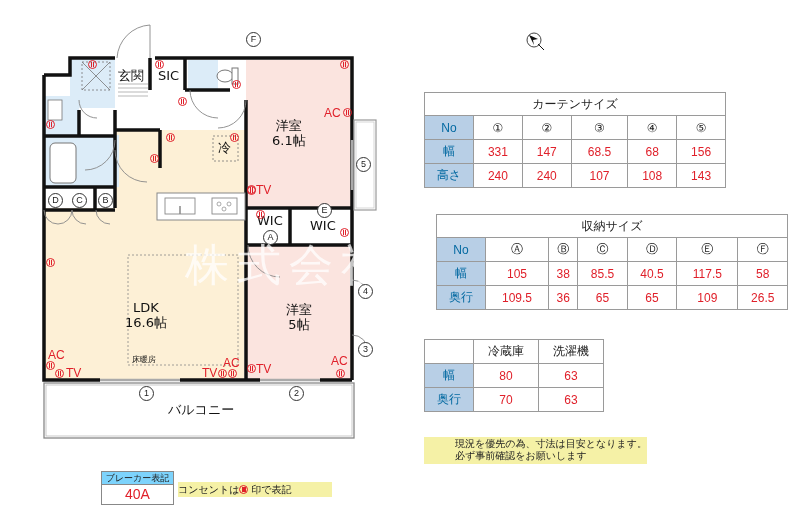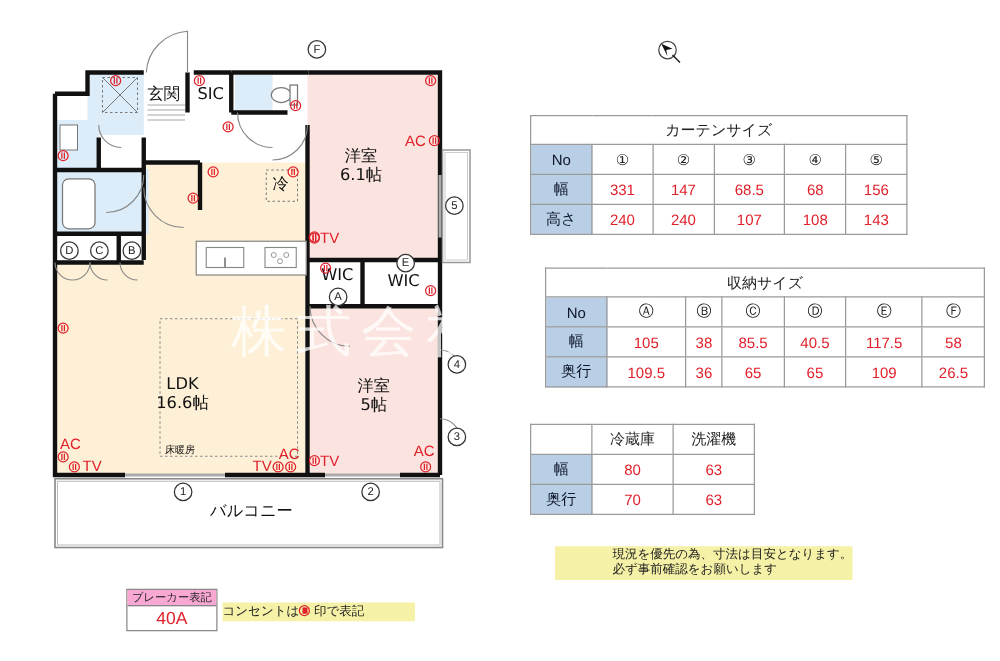--- a/index.html
+++ b/index.html
@@ -9,21 +9,21 @@
   #plan { position:absolute; left:0; top:0; width:420px; height:529px; }
   .room-label { position:absolute; text-align:center; font-size:13px; line-height:15px; color:#111; }
   .mk { position:absolute; font-size:12px; color:#e0202a; font-family:"Liberation Sans", sans-serif; }
   .circ { position:absolute; width:13px; height:13px; border:1px solid #333; border-radius:50%; font-size:9px; line-height:13px; text-align:center; background:#fff; color:#222; font-family:"Liberation Sans", sans-serif; }
   .outlet { position:absolute; width:9px; height:9px; border:1.3px solid #e0202a; border-radius:50%; box-sizing:border-box; }
   .outlet::before, .outlet::after { content:""; position:absolute; top:1px; width:1.2px; height:4.5px; background:#e0202a; }
   .outlet::before { left:2px; } .outlet::after { left:4px; }
   
   table.spec { position:absolute; border-collapse:collapse; font-family:"Liberation Sans", sans-serif; }
   table.spec td { border:1.5px solid #9a9a9a; text-align:center; font-size:12px; height:23px; padding:0; }
-  table.spec td.hdr { background:#b8cfe6; color:#0f172a; }
+  table.spec td.hdr { background:#b8cfe6; color:#0369a1; }
   table.spec td.val { color:#e0202a; }
   table.spec td.title { font-size:12px; color:#222; height:22px; }
   .note { position:absolute; background:#f5f1a6; font-size:10px; line-height:12px; font-family:"Liberation Sans", sans-serif; }
   .watermark { position:absolute; font-size:44px; color:rgba(255,255,255,0.75); letter-spacing:8px; pointer-events:none; font-family:"DejaVu Sans", sans-serif;text-align:center; }
 </style>
 </head>
 <body>
 
 <div id="plan">
   <svg class="abs" style="left:0;top:0" width="420" height="529">
@@ -278,25 +278,25 @@
     <td class="val">63</td>
   </tr>
   <tr>
     <td class="hdr">奥行</td>
     <td class="val">70</td>
     <td class="val">63</td>
   </tr>
 </tbody>
   </table>
 
-<div class="note" style="left:444px;top:437px;width:222px;height:26px;padding:1px 0 0 16px;">
+<div class="note" style="left:424px;top:437px;width:222px;height:26px;padding:1px 0 0 1px;">
   <div style="padding-left:30px;">現況を優先の為、寸法は目安となります。</div>
   <div style="padding-left:30px;">必ず事前確認をお願いします</div>
 </div>
 
 <div class="abs" style="left:101px;top:471px;width:71px;height:32px;border:1px solid #888;font-family:'Liberation Sans',sans-serif;">
-  <div style="background:#f9a8d4;font-size:9px;text-align:center;height:12px;line-height:12px;border-bottom:1px solid #888;">ブレーカー表記</div>
+  <div style="background:#7dd3fc;font-size:9px;text-align:center;height:12px;line-height:12px;border-bottom:1px solid #888;">ブレーカー表記</div>
   <div style="color:#e0202a;font-size:14px;text-align:center;line-height:19px;">40A</div>
 </div>
 
 <div class="note" style="left:178px;top:482px;width:154px;height:15px;line-height:15px;text-align:left;">
   <span>コンセントは</span><span class="outlet" style="position:relative;display:inline-block;top:1px;"></span><span> 印で表記</span>
 </div>
 
 </body></html>

